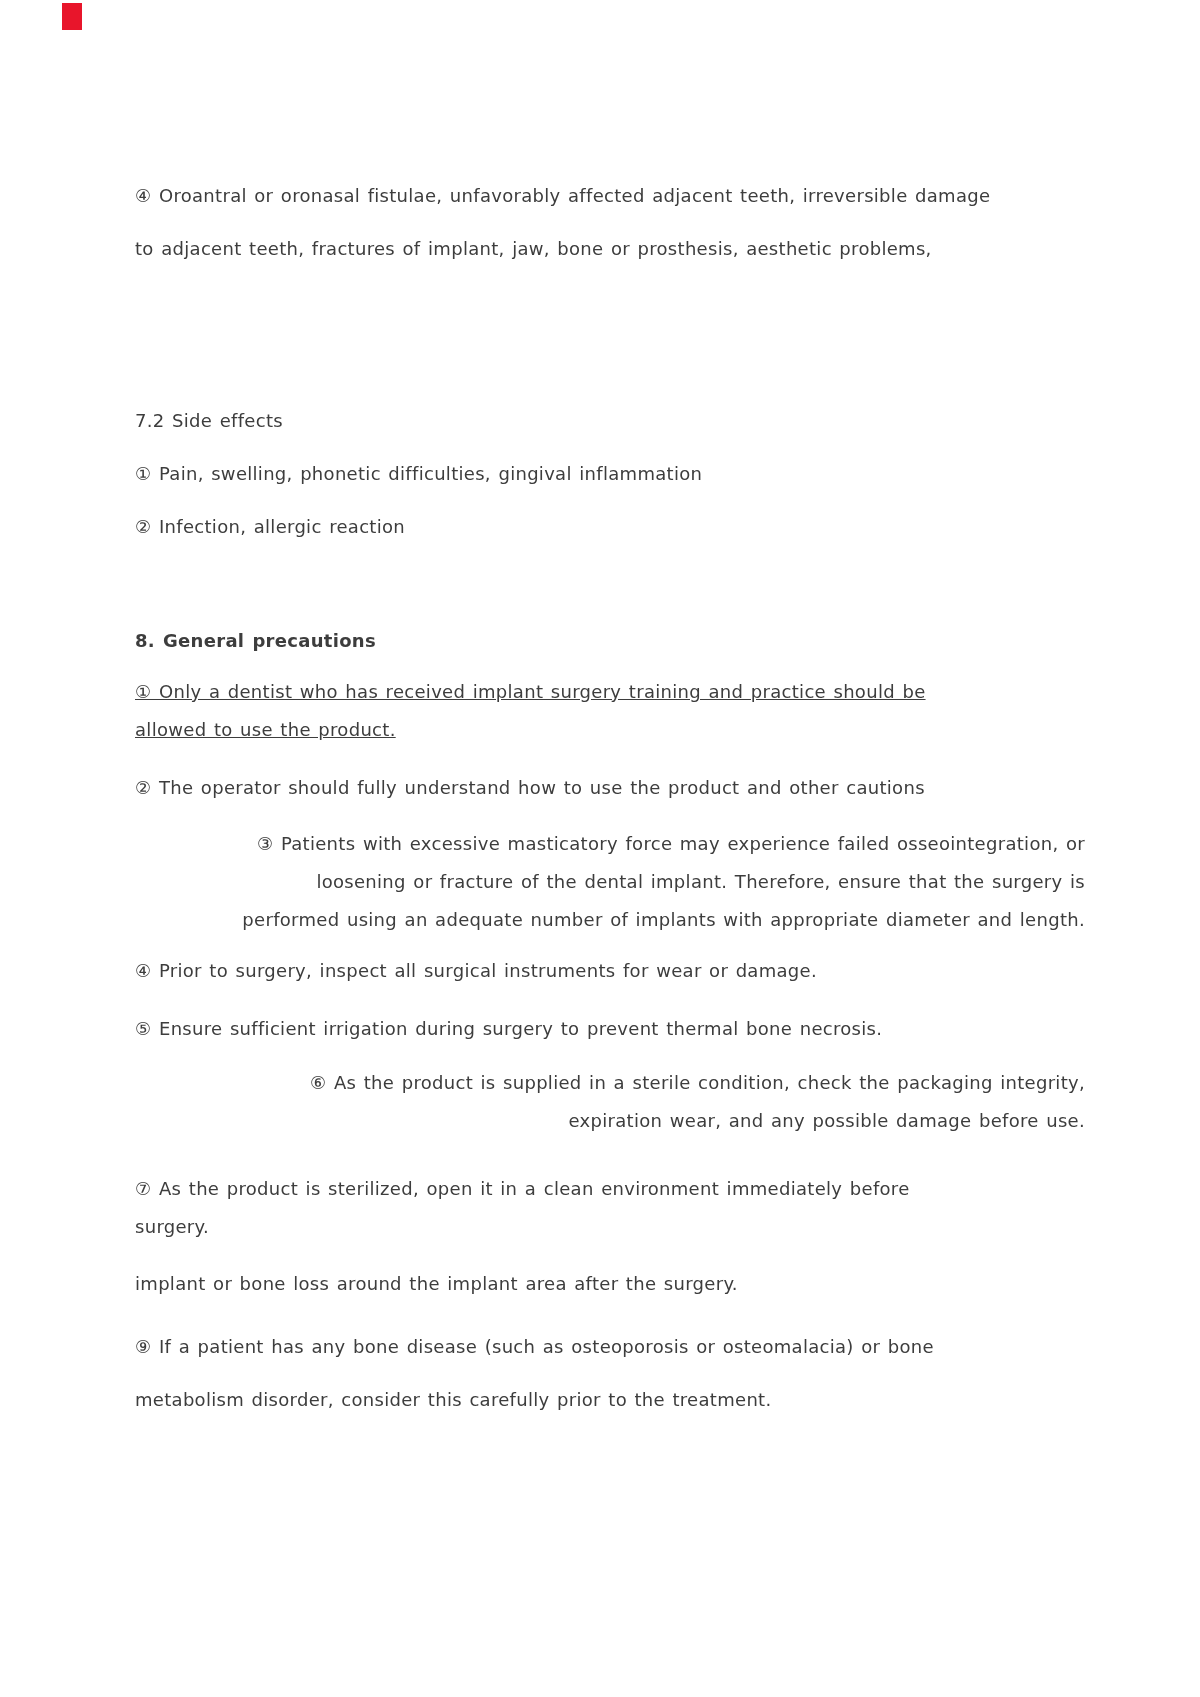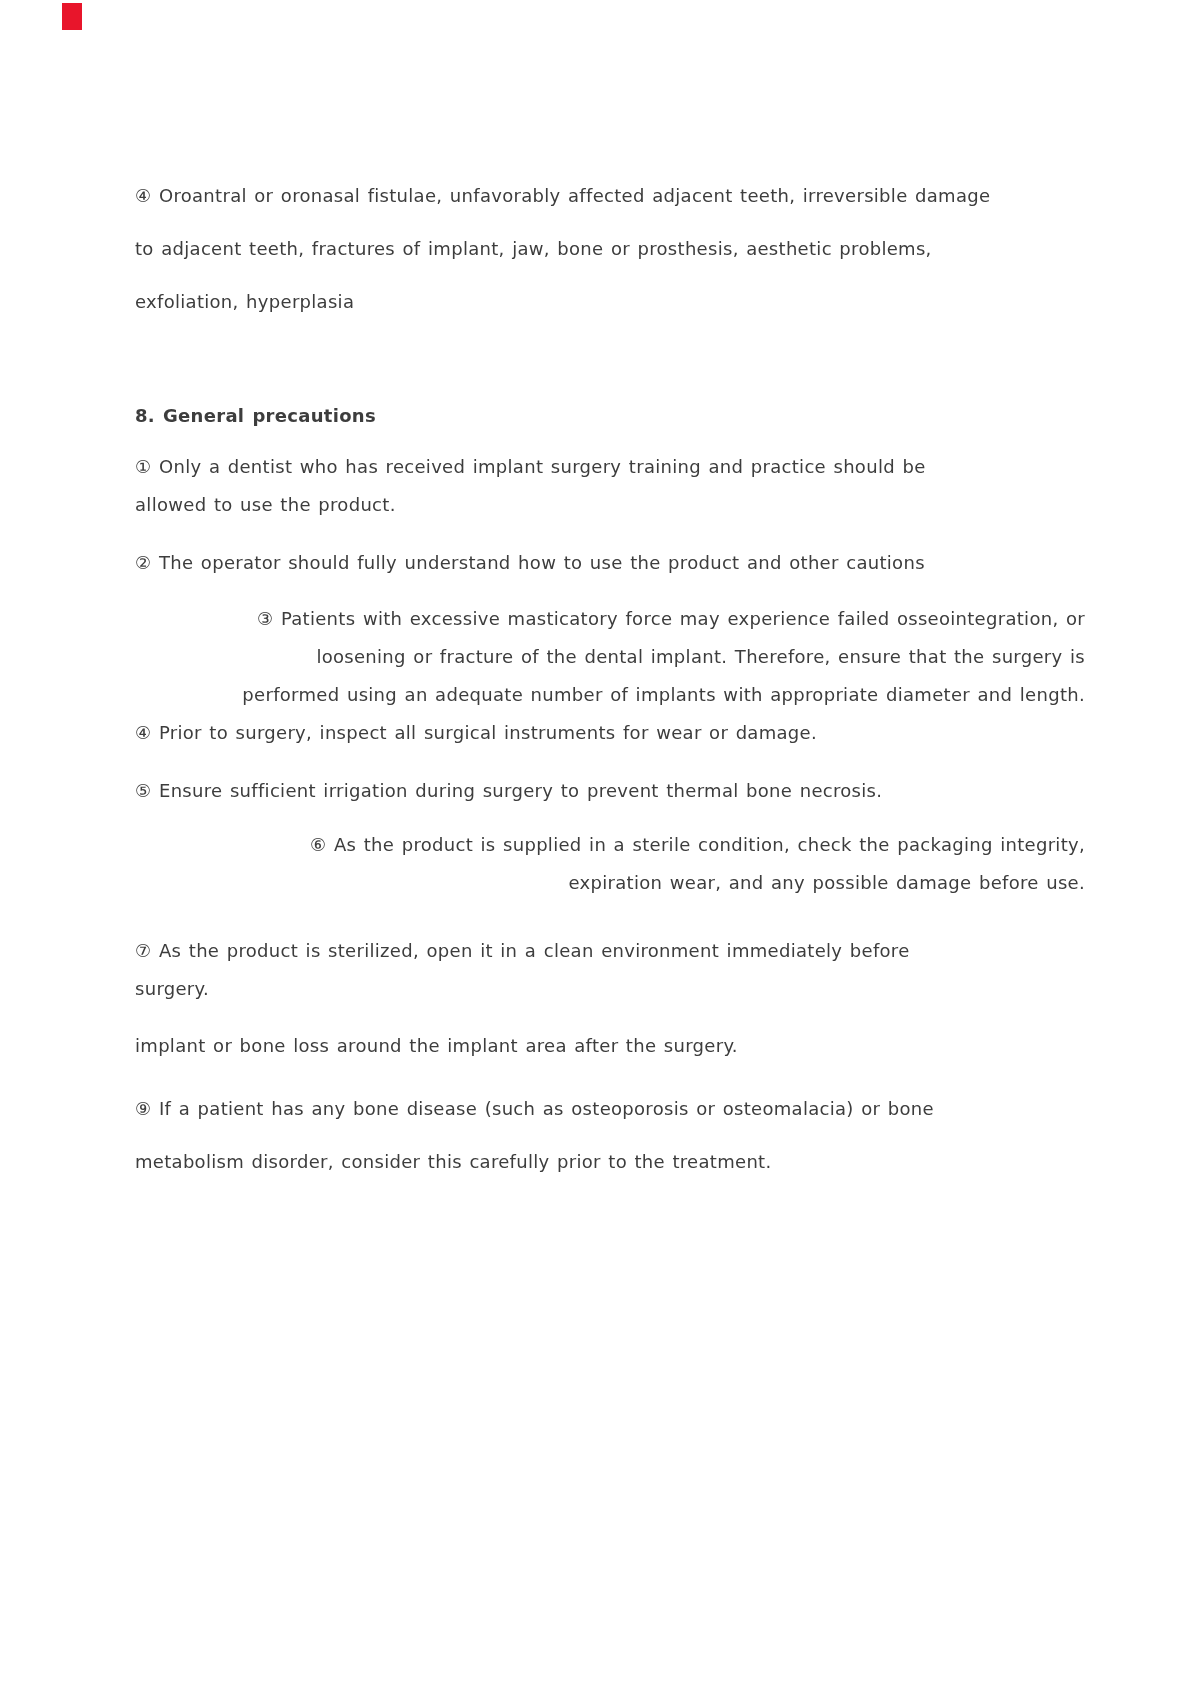--- a/index.html
+++ b/index.html
@@ -31,45 +31,49 @@
     font-size: 18px;
     letter-spacing: 0.3px;
     word-spacing: 1.5px;
   }
   .line { white-space: nowrap; }
   .wide .line { line-height: 53px; height: 53px; }
   .tight .line { line-height: 38px; height: 38px; }
 
   .m-sideeffects { margin-top: 119px; }
   .m-heading8    { margin-top: 61px; font-weight: bold; }
-  .m-item1       { margin-top: 6px; }
+  .m-item1       { margin-top: 6px; text-decoration: underline; }
   .m-item2       { margin-top: 20px; }
   .m-item3       { margin-top: 18px; text-align: right; }
-  .m-item4       { }
+  .m-item4       { margin-top: 13px; }
   .m-item5       { margin-top: 20px; }
   .m-item6       { margin-top: 16px; text-align: right; }
   .m-item7       { margin-top: 30px; }
   .m-item8       { margin-top: 11px; }
   .m-item9       { margin-top: 10px; }
 </style>
 </head>
 <body>
 
 <div class="page" style="color: rgb(61, 61, 61);">
 
   <div class="red-marker" style="background: rgb(232, 21, 43);"></div>
 
   <div class="content">
 
     <div class="para wide">
       <div class="line">④ Oroantral or oronasal fistulae, unfavorably affected adjacent teeth, irreversible damage</div>
       <div class="line">to adjacent teeth, fractures of implant, jaw, bone or prosthesis, aesthetic problems,</div>
-      <div class="line">exfoliation, hyperplasia</div>
     </div>
 
+    <div class="para wide m-sideeffects">
+      <div class="line">7.2 Side effects</div>
+      <div class="line">① Pain, swelling, phonetic difficulties, gingival inflammation</div>
+      <div class="line">② Infection, allergic reaction</div>
+    </div>
 
     <div class="para wide m-heading8">
       <div class="line">8. General precautions</div>
     </div>
 
     <div class="para tight m-item1">
       <div class="line">① Only a dentist who has received implant surgery training and practice should be</div>
       <div class="line">allowed to use the product.</div>
     </div>
 

